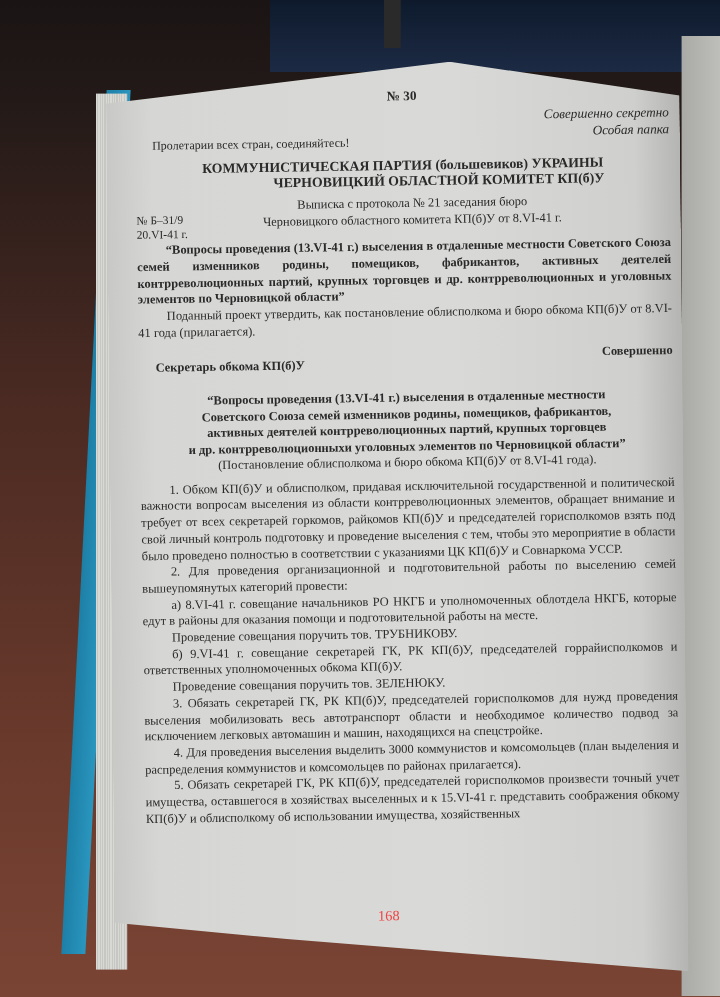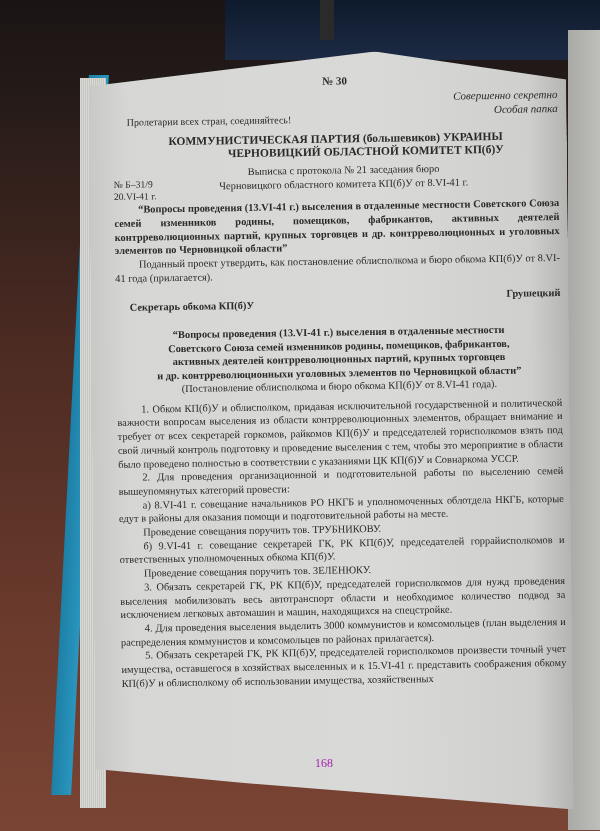--- a/index.html
+++ b/index.html
@@ -46,21 +46,21 @@
   .hdr { text-align: center; font-weight: bold; font-size: 11.5px; line-height: 14px; margin-top: 6px; }
   .hdr2 { text-align: center; font-weight: bold; font-size: 11.5px; margin-left: 60px; }
   .extract-block { position: relative; margin-top: 4px; height: 30px; }
   .extract-left { position: absolute; left: 0; top: 12px; font-size: 9.6px; line-height: 12px; }
   .extract-right { position: absolute; left: 80px; top: 0; text-align: center; width: 300px; font-size: 10.4px; line-height: 13.5px; }
   .q-bold { font-weight: bold; text-indent: 24px; text-align: justify; margin-top: 6px; }
   .p { text-align: justify; text-indent: 24px; }
   .sig { display: flex; justify-content: space-between; font-weight: bold; margin-top: 8px; padding-left: 14px; }
   .title-block { text-align: center; font-weight: bold; margin-top: 14px; line-height: 13.5px; }
   .title-sub { text-align: center; margin-bottom: 6px; }
-  .page-number { position: absolute; left: 315px; top: 756px; font-size: 12px; color: #a21caf; transform: rotate(-0.5deg); }
+  .page-number { position: absolute; left: 315px; top: 756px; font-size: 12px; color: #ef4444; transform: rotate(-0.5deg); }
 </style>
 </head>
 <body>
 
 <div class="backdrop-top"></div>
 <div class="backdrop-strip"></div>
 <div class="book-cover"></div>
 <div class="page-edges"></div>
 <div class="right-page"></div>
 <div class="page"></div>
@@ -84,21 +84,21 @@
       <div>Выписка с протокола № 21 заседания бюро</div>
       <div>Черновицкого областного комитета КП(б)У от 8.VI-41 г.</div>
     </div>
   </div>
 
   <div class="q-bold">“Вопросы проведения (13.VI-41 г.) выселения в отдаленные местности Советского Союза семей изменников родины, помещиков, фабрикантов, активных деятелей контрреволюционных партий, крупных торговцев и др. контрреволюционных и уголовных элементов по Черновицкой области”</div>
   <div class="p">Поданный проект утвердить, как постановление облисполкома и бюро обкома КП(б)У от 8.VI-41 года (прилагается).</div>
 
   <div class="sig">
     <span style="margin-top:8px">Секретарь обкома КП(б)У</span>
-    <span>Грушецкий</span>
+    <span>Совершенно</span>
   </div>
 
   <div class="title-block">
     <div>“Вопросы проведения (13.VI-41 г.) выселения в отдаленные местности</div>
     <div>Советского Союза семей изменников родины, помещиков, фабрикантов,</div>
     <div>активных деятелей контрреволюционных партий, крупных торговцев</div>
     <div>и др. контрреволюционныхи уголовных элементов по Черновицкой области”</div>
   </div>
   <div class="title-sub">(Постановление облисполкома и бюро обкома КП(б)У от 8.VI-41 года).</div>
 

